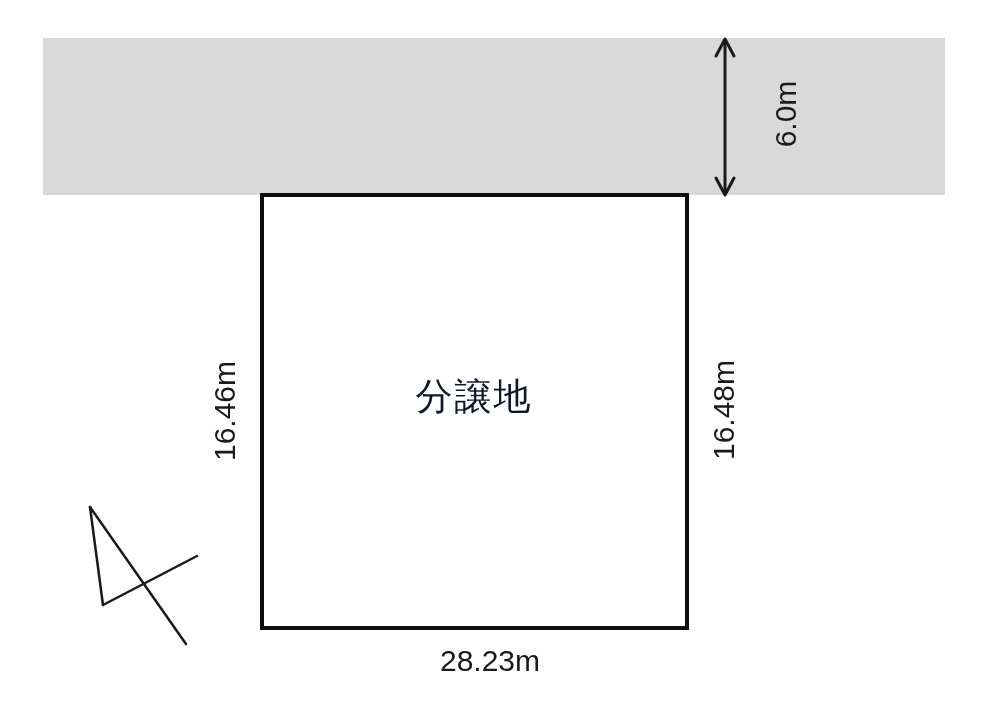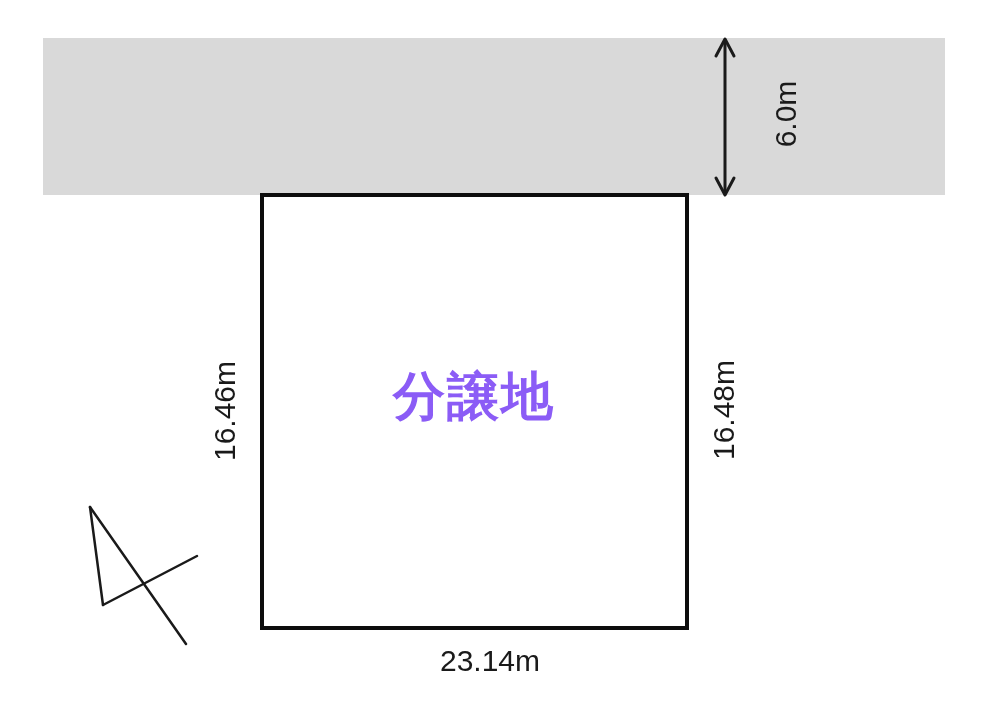--- a/index.html
+++ b/index.html
@@ -43,25 +43,25 @@
     transform: translate(-50%, -50%);
   }
   .label.vertical {
     transform: translate(-50%, -50%) rotate(-90deg);
   }
   .plot-name {
     position: absolute;
     left: 474px;
     top: 397px;
     transform: translate(-50%, -50%);
-    font-size: 52px;
-    font-weight: bold;
+    font-size: 37px;
+    font-weight: normal;
     letter-spacing: 2px;
     white-space: nowrap;
-    color: #8b5cf6;
+    color: #0f172a;
   }
   .overlay-svg {
     position: absolute;
     left: 0;
     top: 0;
     width: 982px;
     height: 710px;
     pointer-events: none;
   }
 </style>
@@ -85,19 +85,19 @@
       <path d="M 90 507 L 186 644"></path>
       <path d="M 197 556 L 103 605"></path>
     </g>
   </svg>
 
 
   <div class="label vertical" style="left:225px; top:411px;">16.46m</div>
 
   <div class="label vertical" style="left:724px; top:410px;">16.48m</div>
 
-  <div class="label" style="left:490px; top:661px;">23.14m</div>
+  <div class="label" style="left:490px; top:661px;">28.23m</div>
 
   <div class="label vertical" style="left:786px; top:114px;">6.0m</div>
 
   <div class="plot-name">分譲地</div>
 
 </div>
 
 </body></html>

